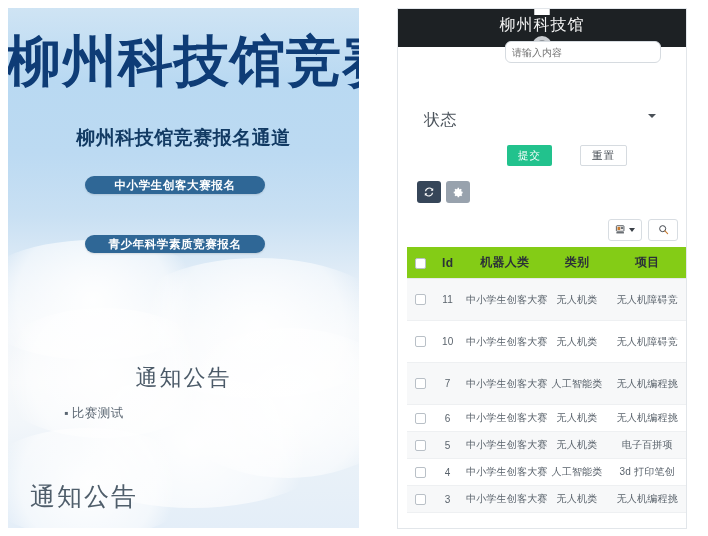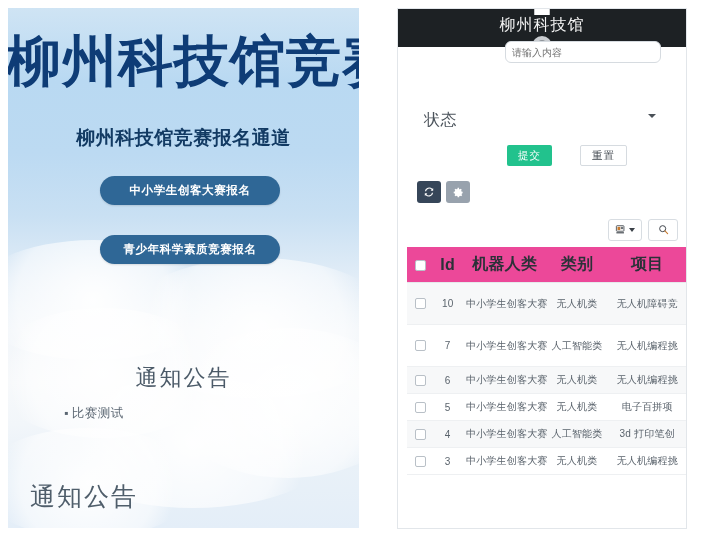--- a/index.html
+++ b/index.html
@@ -70,23 +70,23 @@
     text-align: center;
     font-size: 19px;
     font-weight: 700;
     color: #123a63;
     letter-spacing: 0.5px;
     font-family: "DejaVu Sans", "Liberation Sans", sans-serif;
   }
 
   .cta-btn {
     position: absolute;
-    left: 92px;
+    left: 77px;
     width: 180px;
-    height: 29px;
+    height: 18px;
     border-radius: 16px;
     background: #2f6796;
     color: #ffffff;
     font-size: 11.5px;
     font-weight: 700;
     letter-spacing: 0.6px;
     display: flex;
     align-items: center;
     justify-content: center;
     border: none;
@@ -313,26 +313,26 @@
 
   
   #records-table {
     position: absolute;
     left: 9px; top: 200px;
     width: 281px;
     border-collapse: collapse;
     table-layout: fixed;
   }
   #records-table th {
-    font-size: 16px;
+    font-size: 12px;
     font-weight: 700;
     color: #2b3138;
     padding: 7px 4px;
     border-bottom: 1px solid #e6e9ec;
-    background: #ec4899;
+    background: #84cc16;
     text-align: center;
     letter-spacing: 0.3px;
   }
   #records-table td {
     font-size: 10px;
     color: #5a636c;
     padding: 6px 4px;
     text-align: center;
     border-bottom: 1px solid #eef0f2;
     letter-spacing: 0.2px;
@@ -460,20 +460,27 @@
             </th>
             <th>Id</th>
             <th>机器人类</th>
             <th>类别</th>
             <th class="col-item">项目</th>
           </tr>
         </thead>
         <tbody id="table-body">
             <tr class="tall">
               <td><span class="chk"></span></td>
+              <td>11</td>
+              <td>中小学生创客大赛</td>
+              <td>无人机类</td>
+              <td class="col-item">无人机障碍竞</td>
+            </tr>
+            <tr class="tall">
+              <td><span class="chk"></span></td>
               <td>10</td>
               <td>中小学生创客大赛</td>
               <td>无人机类</td>
               <td class="col-item">无人机障碍竞</td>
             </tr>
             <tr class="tall">
               <td><span class="chk"></span></td>
               <td>7</td>
               <td>中小学生创客大赛</td>
               <td>人工智能类</td>

